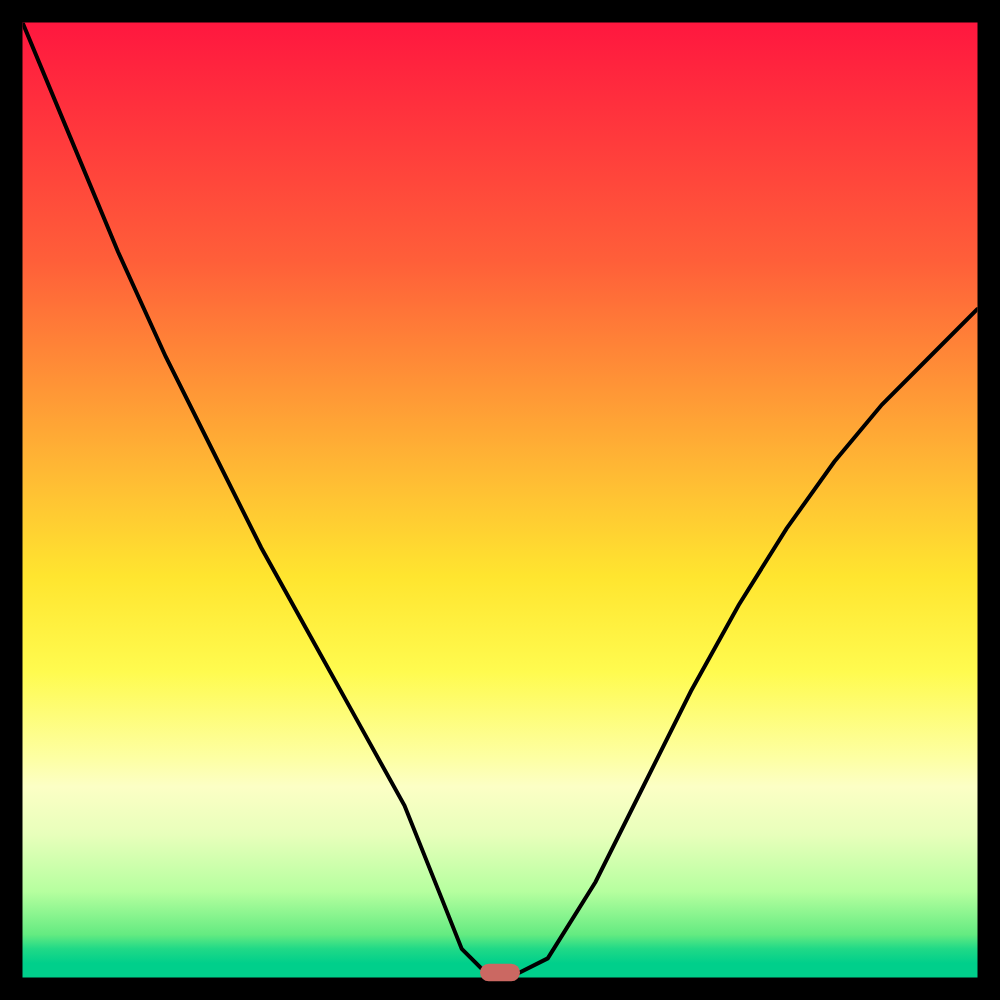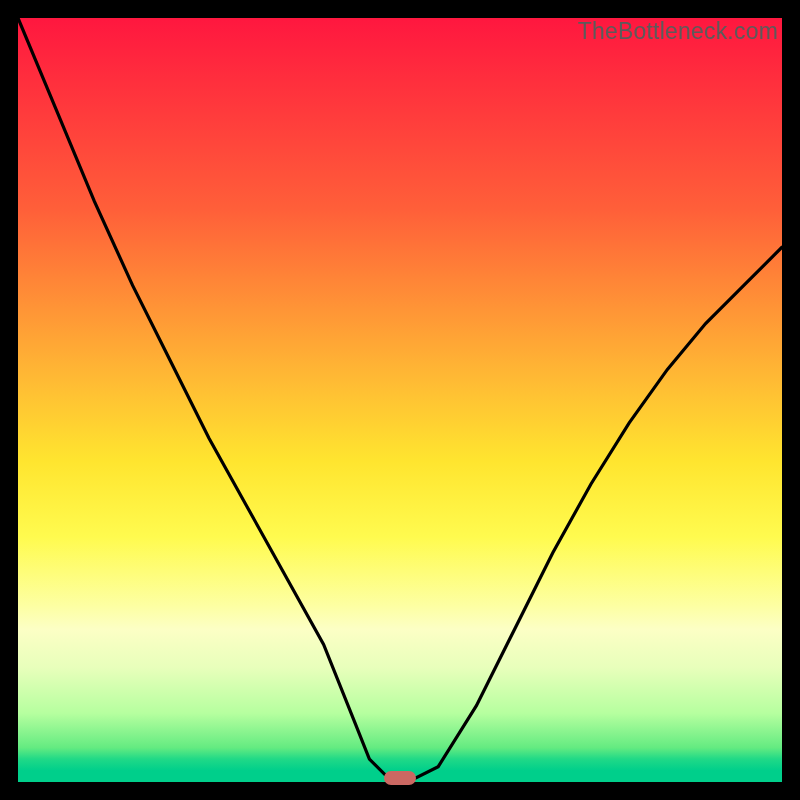--- a/index.html
+++ b/index.html
@@ -70,21 +70,20 @@
     border-radius: 8px;
     background: #cb6862;
     transform: translate(-50%, -50%);
   }
 </style>
 </head>
 <body>
 
 <div class="frame">
   <div class="plot-area">
-    <div class="watermark">TheBottleneck.com</div>
 
     <svg class="curve" viewBox="0 0 764 764" preserveAspectRatio="none">
       <path d="M0.0 0.0 L38.2 91.7 L76.4 183.4 L114.6 267.4 L152.8 343.8 L191.0 420.2 L229.2 489.0 L267.4 557.7 L305.6 626.5 L336.2 702.9 L351.4 741.1 L366.7 756.4 L382.0 760.2 L397.3 760.2 L420.2 748.7 L458.4 687.6 L496.6 611.2 L534.8 534.8 L573.0 466.0 L611.2 404.9 L649.4 351.4 L687.6 305.6 L725.8 267.4 L764.0 229.2"></path>
     </svg>
 
     <div class="marker" style="left: 382px; top: 760.18px;"></div>
   </div>
 </div>
 
 </body></html>

